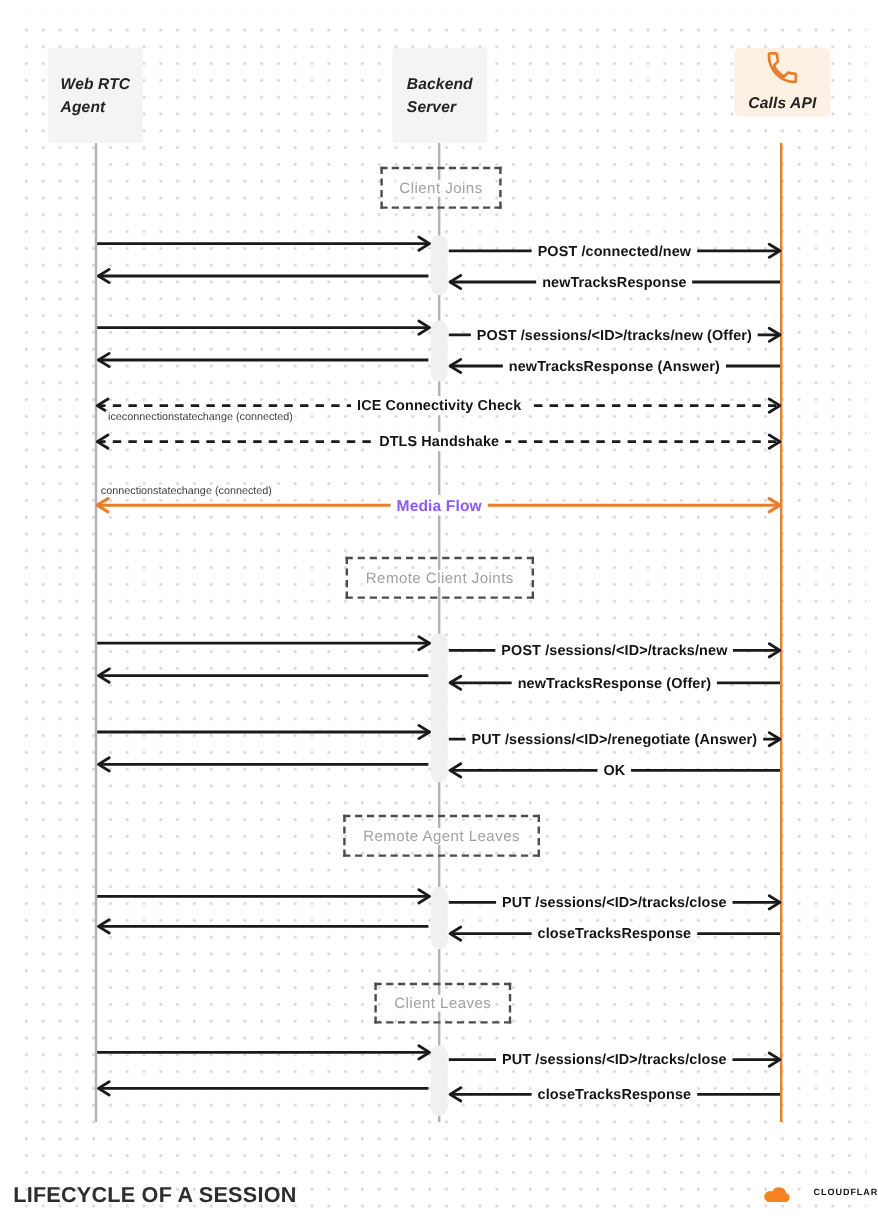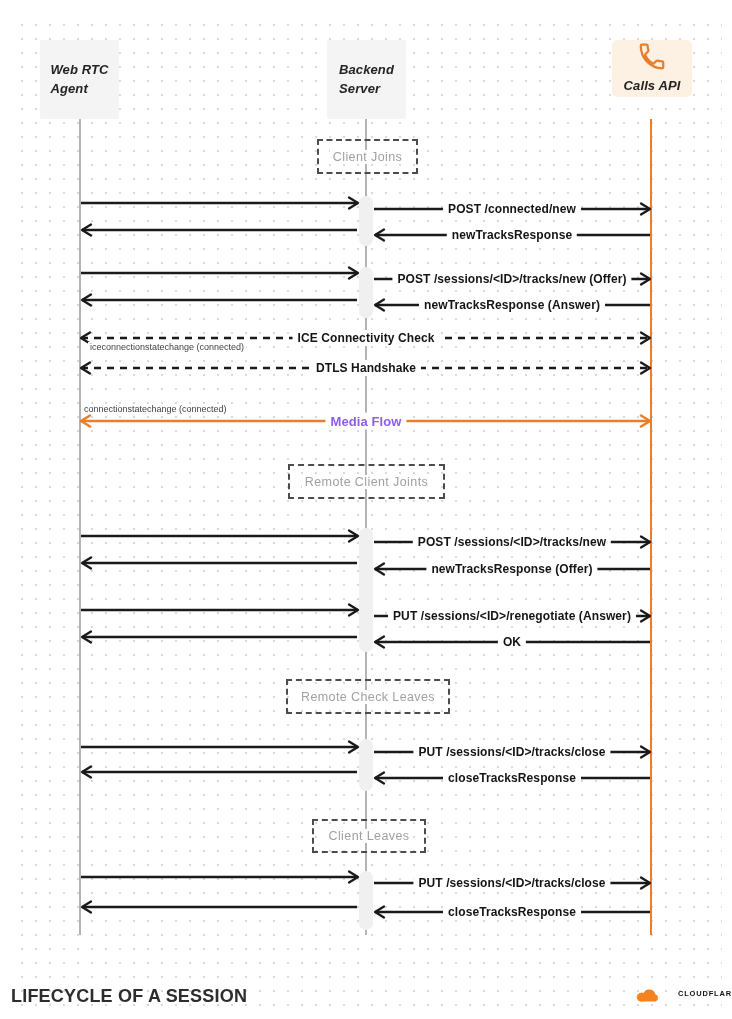--- a/index.html
+++ b/index.html
@@ -94,21 +94,21 @@
     <span class="actor-label">Calls API</span>
   </div>
 
   <div class="phase p1">
     <span class="phase-label">Client Joins</span>
   </div>
   <div class="phase p2">
     <span class="phase-label">Remote Client Joints</span>
   </div>
   <div class="phase p3">
-    <span class="phase-label">Remote Check Leaves</span>
+    <span class="phase-label">Remote Agent Leaves</span>
   </div>
   <div class="phase p4">
     <span class="phase-label">Client Leaves</span>
   </div>
 
   <div id="messages">
       <svg width="281" height="18" style="position: absolute; overflow: visible; left: 79px; top: 194px;">
         <line x1="2" x2="279" y1="9" y2="9" stroke="#1A1A1A" stroke-width="2.3"></line>
         <path d="M270 3.5 L279 9 L270 14.5" fill="none" stroke="#1A1A1A" stroke-width="2.3" stroke-linecap="round" stroke-linejoin="round"></path>
       </svg>

